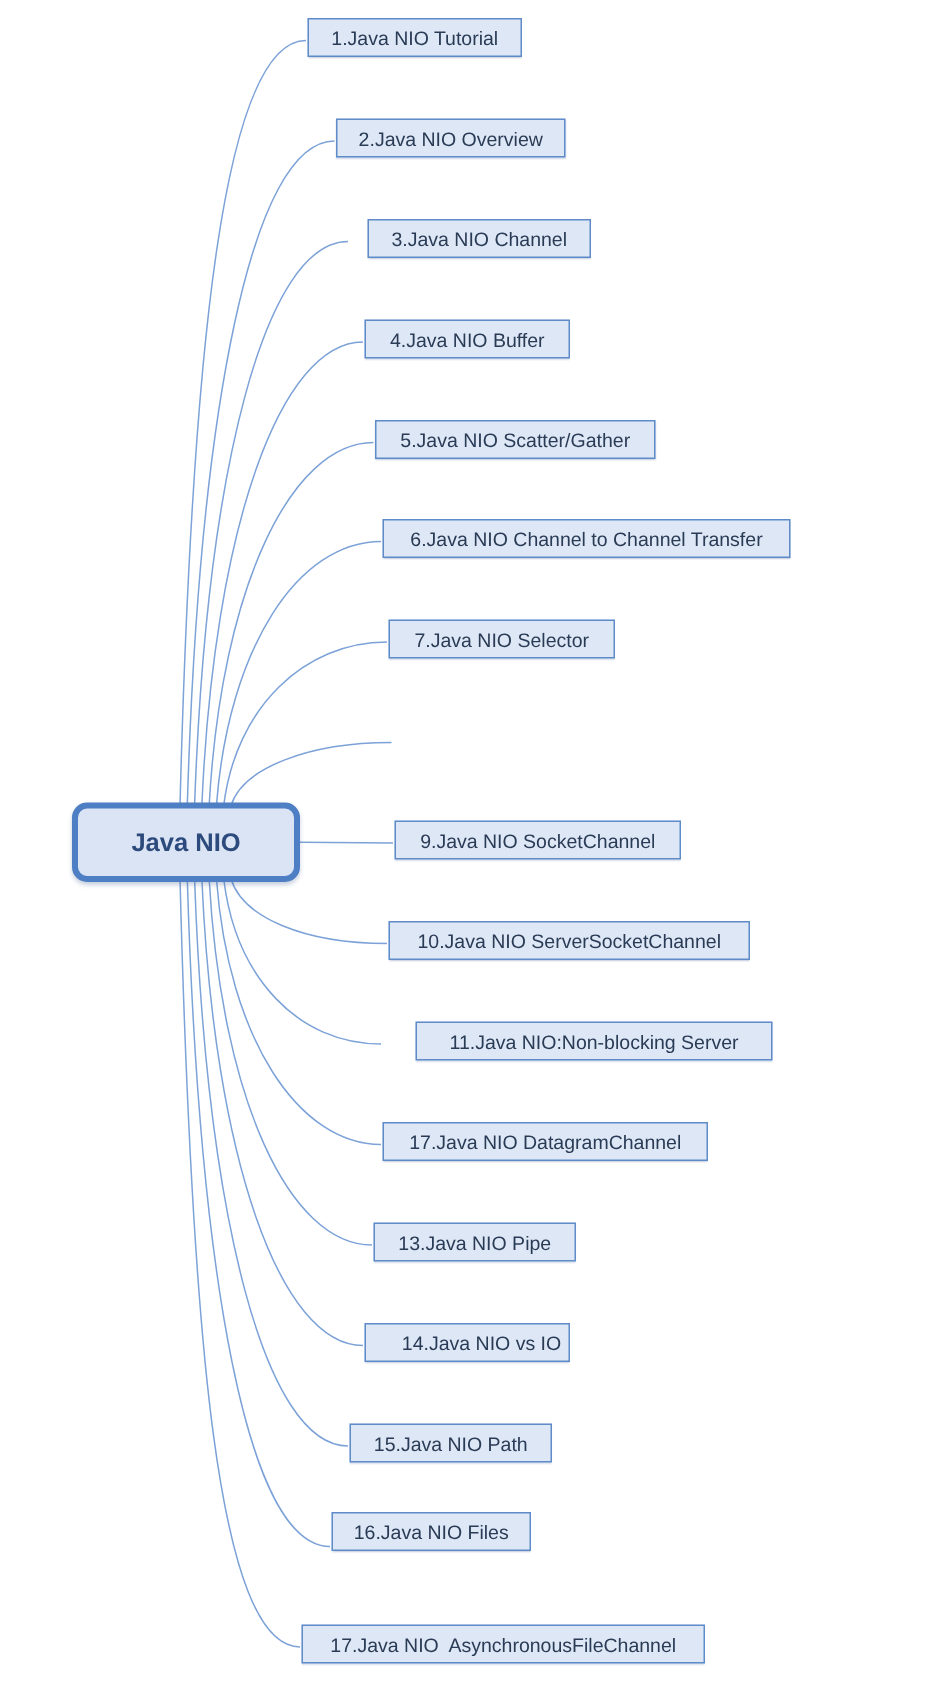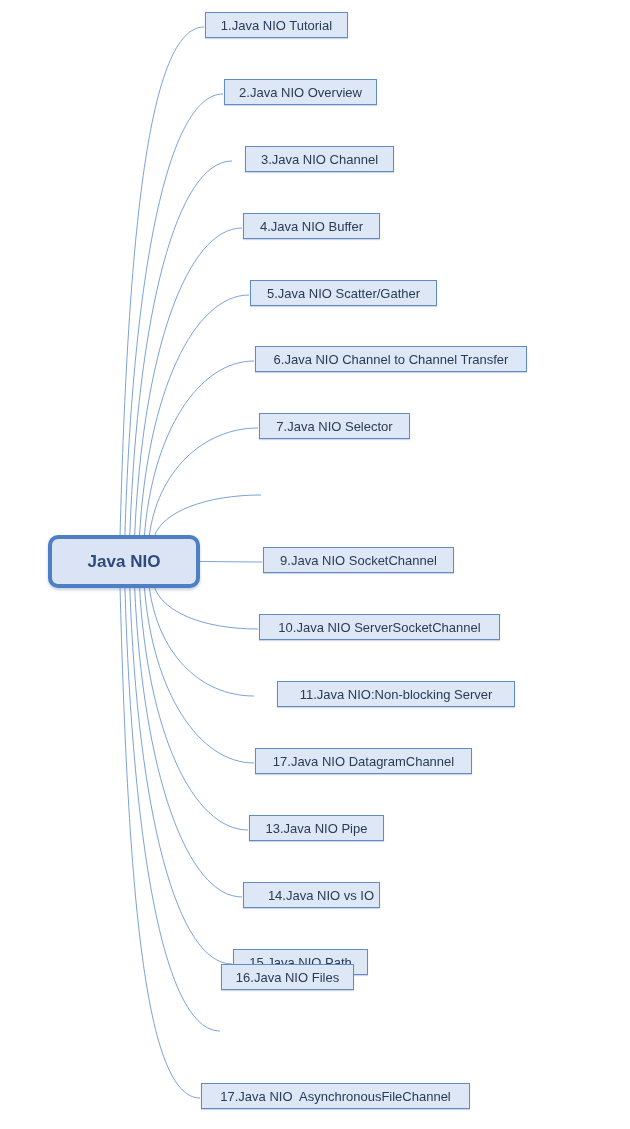--- a/index.html
+++ b/index.html
@@ -84,15 +84,15 @@
   <div class="node" id="n5" style="left: 250px; top: 280px; width: 187px;">5.Java NIO Scatter/Gather</div>
   <div class="node" id="n6" style="left: 255px; top: 346px; width: 272px;">6.Java NIO Channel to Channel Transfer</div>
   <div class="node" id="n7" style="left: 259px; top: 413px; width: 151px;">7.Java NIO Selector</div>
   <div class="node" id="n9" style="left: 263px; top: 547px; width: 191px;">9.Java NIO SocketChannel</div>
   <div class="node" id="n10" style="left: 259px; top: 614px; width: 241px;">10.Java NIO ServerSocketChannel</div>
   <div class="node" id="n11" style="left: 255px; top: 681px; width: 238px; margin-left: 22px;">11.Java NIO:Non-blocking Server</div>
   <div class="node" id="n12" style="left: 255px; top: 748px; width: 217px;">17.Java NIO DatagramChannel</div>
   <div class="node" id="n13" style="left: 249px; top: 815px; width: 135px;">13.Java NIO Pipe</div>
   <div class="node" id="n14" style="left: 243px; top: 882px; width: 137px; padding-left: 19px;">14.Java NIO vs IO</div>
   <div class="node" id="n15" style="left: 233px; top: 949px; width: 135px;">15.Java NIO Path</div>
-  <div class="node" id="n16" style="left: 221px; top: 964px; width: 133px;">16.Java NIO Files</div>
+  <div class="node" id="n16" style="left: 221px; top: 1008px; width: 133px;">16.Java NIO Files</div>
   <div class="node" id="n17" style="left: 201px; top: 1083px; width: 269px;">17.Java NIO  AsynchronousFileChannel</div>
 </div>
 
 </body></html>

